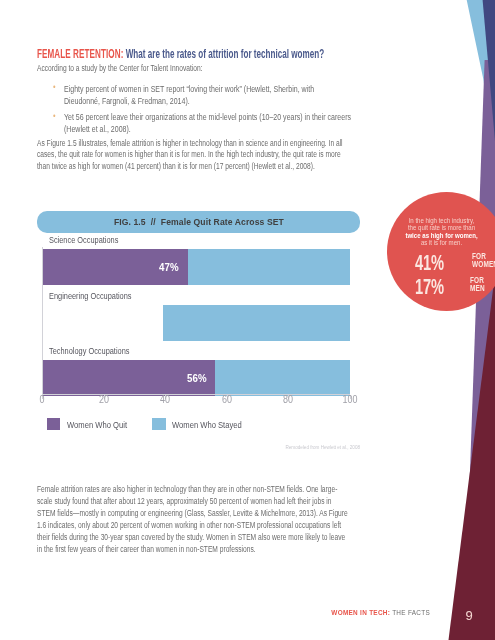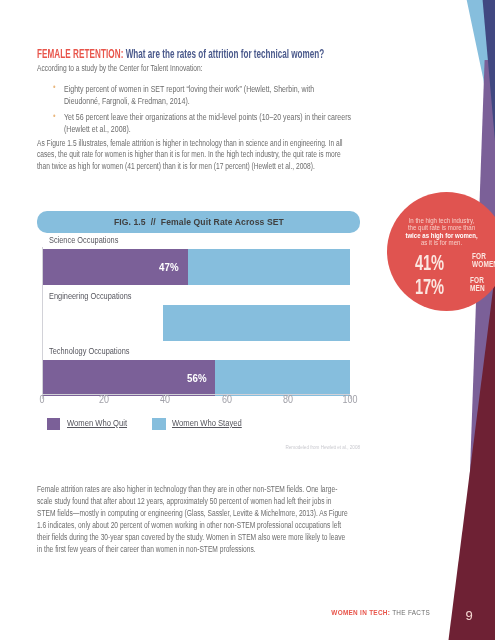--- a/index.html
+++ b/index.html
@@ -22,21 +22,21 @@
   .catlabel{position:absolute;font-size:8.7px;color:#55555d;white-space:nowrap;transform:scaleX(0.85);transform-origin:0 0;}
   .barrow{position:absolute;left:6px;height:36px;}
   .bar-quit{position:absolute;left:0;top:0;height:100%;background:#7b6098;display:flex;align-items:center;justify-content:flex-end;}
   .bar-quit span{color:#fff;font-size:11.3px;font-weight:bold;padding-right:7.5px;transform:scaleX(0.86);display:inline-block;}
   .bar-stay{position:absolute;top:0;height:100%;background:#86bedd;}
   #axis{position:absolute;left:5px;top:163.5px;width:308px;height:1px;background:#d2d2d8;}
   #yaxis{position:absolute;left:5px;top:17px;width:1px;height:147px;background:#d2d2d8;}
   .tick{position:absolute;width:1px;height:4px;background:#d2d2d8;top:164.5px;}
   .ticklabel{position:absolute;top:164px;font-size:10.2px;color:#a0a0a8;white-space:nowrap;transform:translateX(-50%) scaleX(0.88);}
   #legend{position:absolute;left:37px;top:417.8px;font-size:9.3px;color:#55555d;}
-  .lg{position:absolute;display:flex;align-items:flex-start;text-decoration:underline;}
+  .lg{position:absolute;display:flex;align-items:flex-end;}
   .lg span{white-space:nowrap;transform:scaleX(0.82);transform-origin:0 50%;display:inline-block;}
   .swatch{width:13.7px;height:12.6px;margin-right:6.3px;flex:none;}
   #source{position:absolute;left:0;top:445px;width:360px;text-align:right;font-size:4.6px;color:#c9c9cf;}
   #circle{position:absolute;left:386.5px;top:192px;width:119px;height:119px;border-radius:50%;background:#e05450;}
   #circletext{position:absolute;left:0;top:0;width:495px;height:565px;color:#fbe6e0;}
   .co-line{position:absolute;left:0;width:883px;text-align:center;font-size:7.6px;white-space:nowrap;color:#f7cfc8;
            transform:scaleX(0.80);transform-origin:50% 0;}
   .co-line.b{font-weight:bold;color:#fff;}
   .statrow{position:absolute;display:flex;align-items:flex-start;gap:25px;}
   .statnum{font-size:21.8px;font-weight:bold;letter-spacing:-0.3px;line-height:1;color:#fbe6e0;transform:scaleX(0.674);transform-origin:0 0;display:inline-block;}

